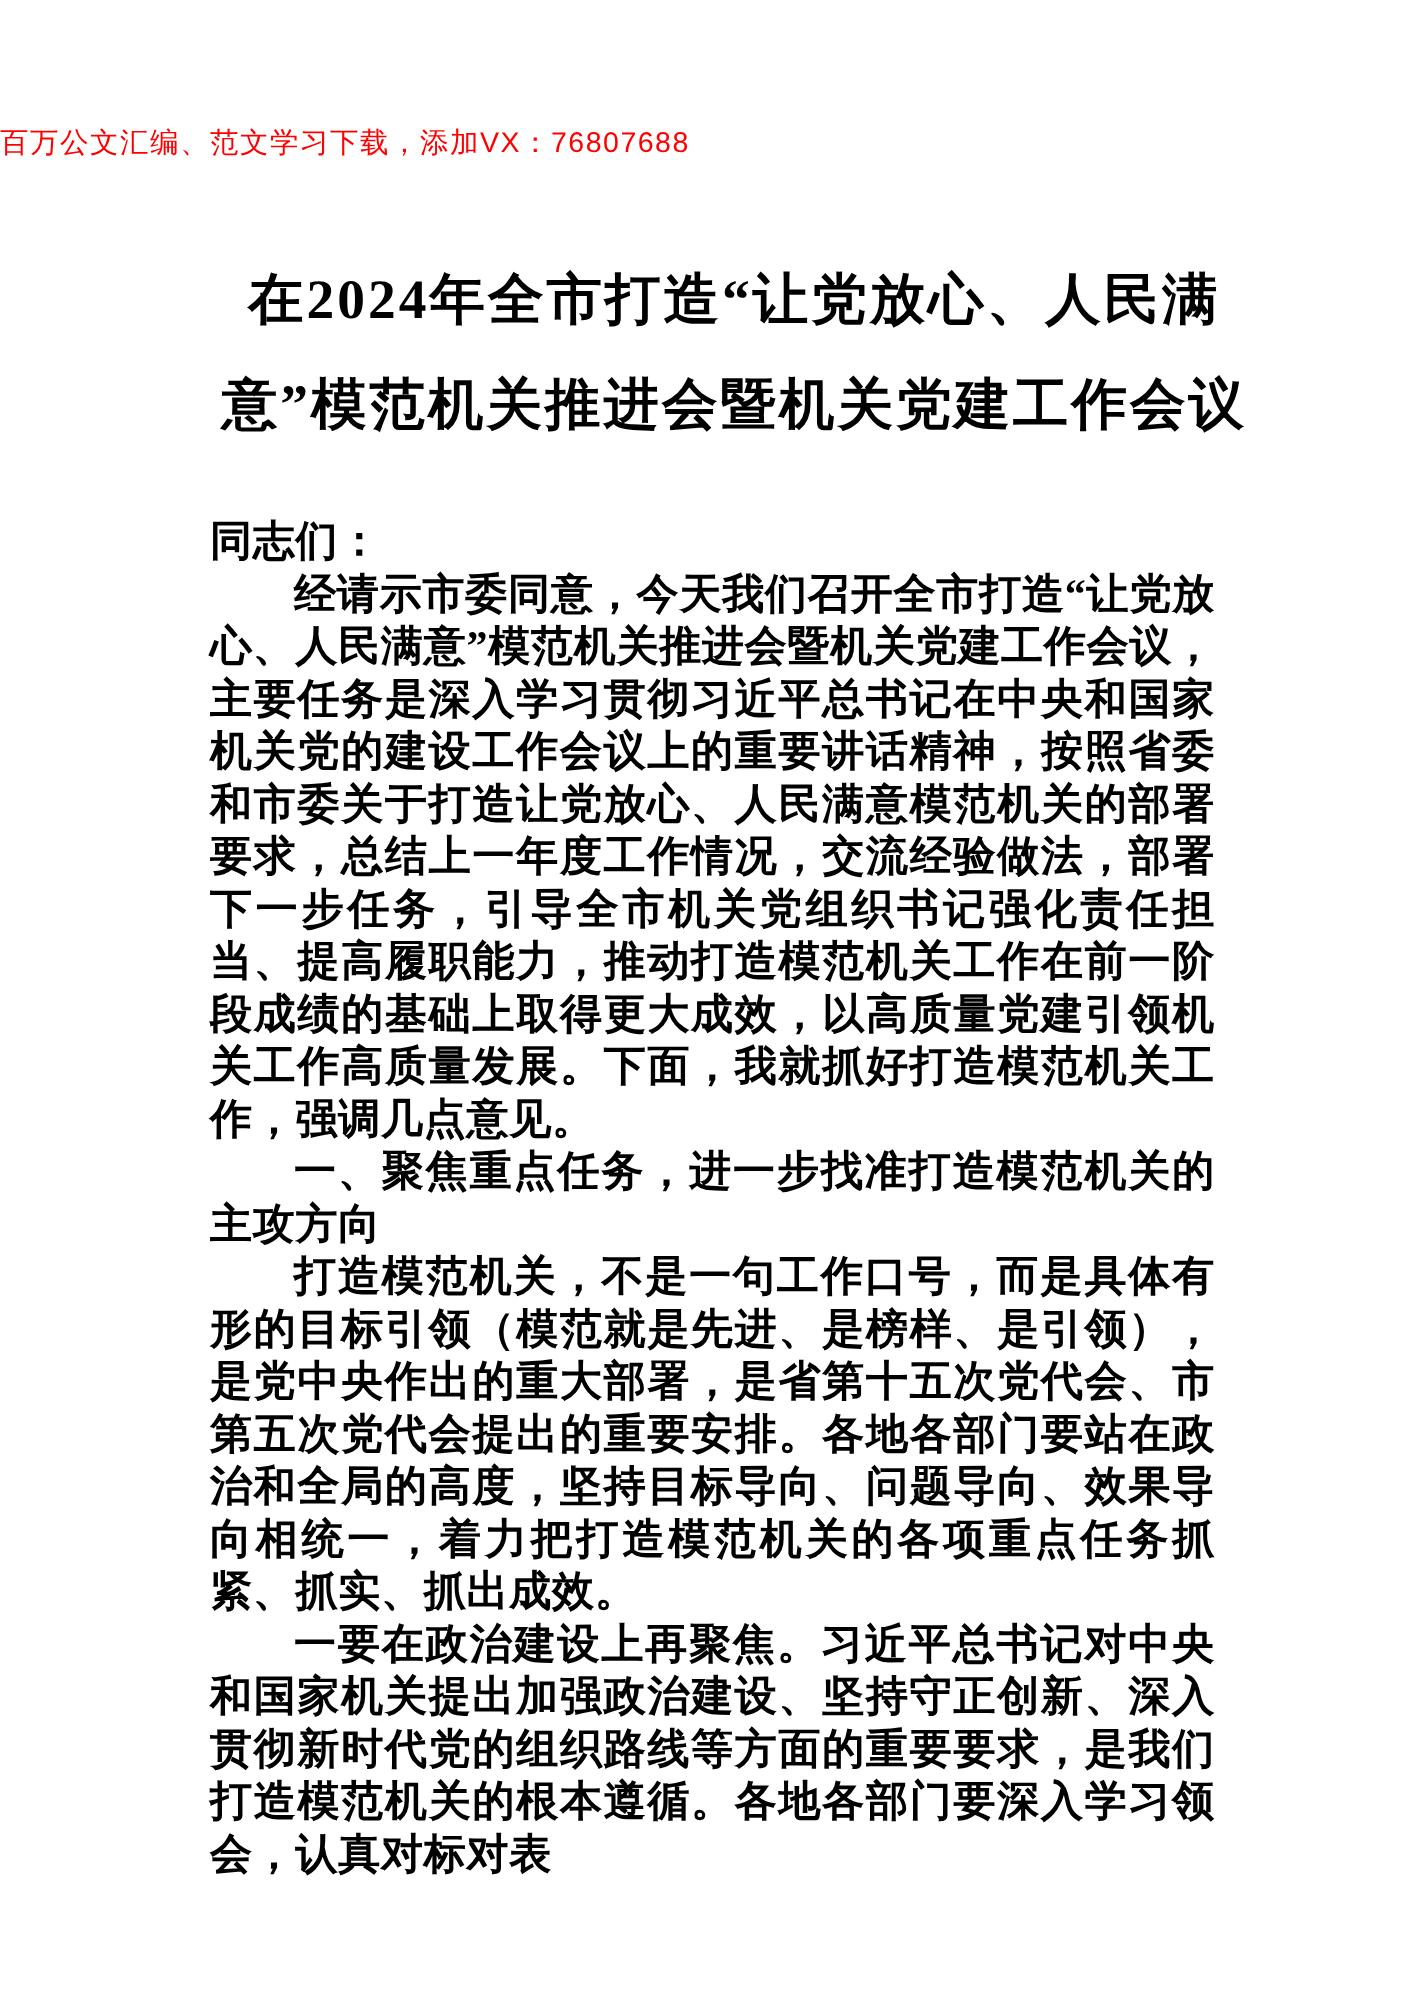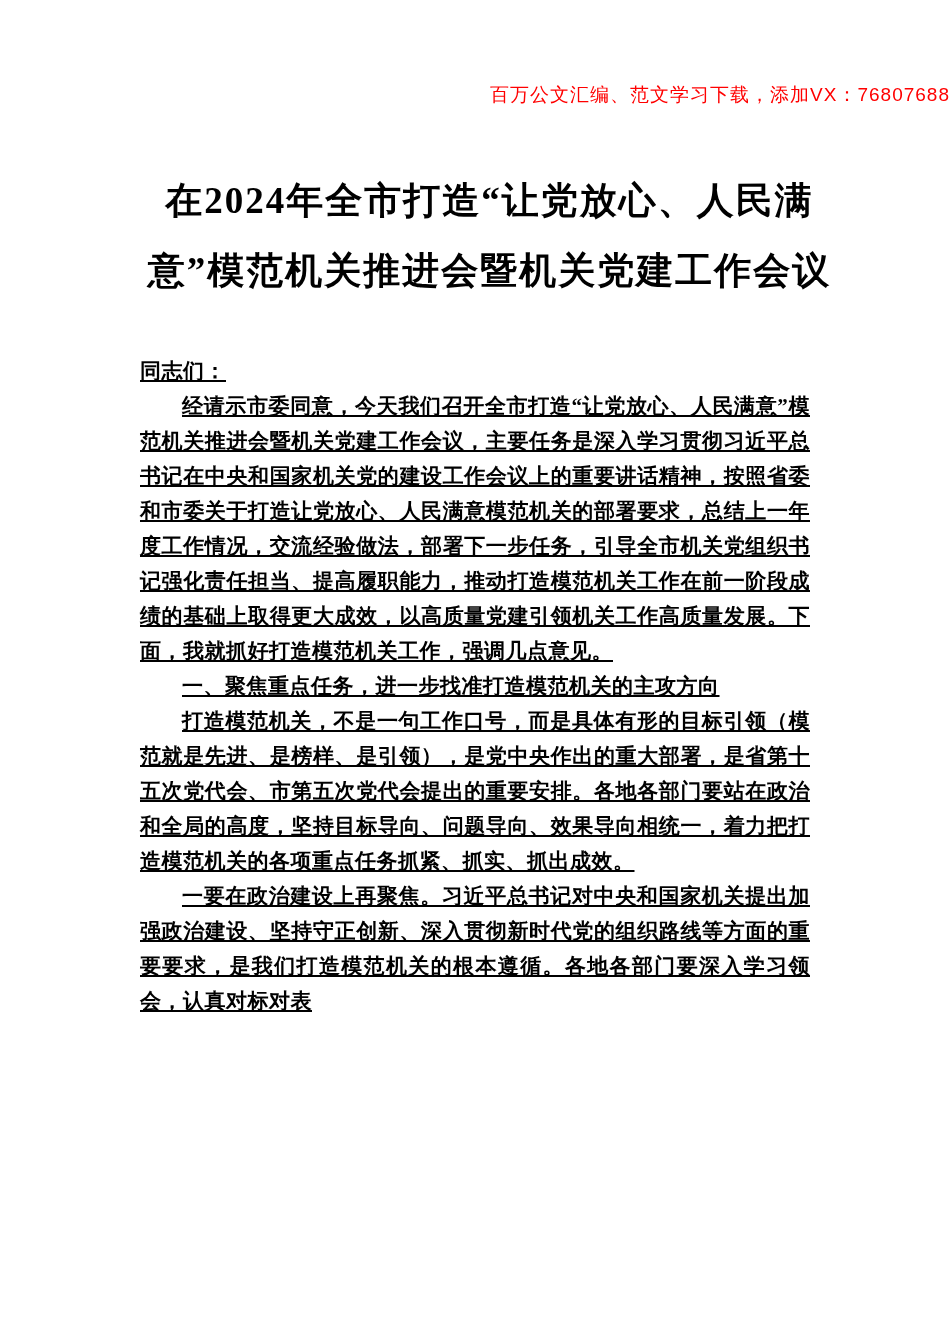--- a/index.html
+++ b/index.html
@@ -15,47 +15,46 @@
     box-sizing: border-box;
     overflow: hidden;
     color: #000000;
     font-family: "Liberation Serif", "DejaVu Serif", serif;
   }
   .header-notice {
     position: absolute;
     top: 82px;
     left: 0;
     width: 100%;
-    text-align: right;
+    text-align: left;
     color: #ff0000;
     font-size: 19px;
     font-weight: 400;
     letter-spacing: 1px;
     font-family: "Liberation Sans", "DejaVu Sans", sans-serif;
   }
   .title {
     margin: 0;
     padding: 166px 51px 0 80px;
     text-align: center;
     font-size: 37px;
     font-weight: 700;
     line-height: 70px;
     letter-spacing: 2px;
   }
   .title-line {
     display: block;
   }
   .doc-body {
-    margin: 48px 140px 0 140px;
-    font-size: 21px;
+    margin: 38px 140px 0 140px;
+    font-size: 28px;
     line-height: 35px;
     font-weight: 600;
     text-align: justify;
     letter-spacing: 0.5px;
-    text-decoration: underline;
   }
   .doc-body p {
     margin: 0;
     padding: 0;
   }
   .doc-body p.indent {
     text-indent: 2em;
   }
 </style>
 </head>

